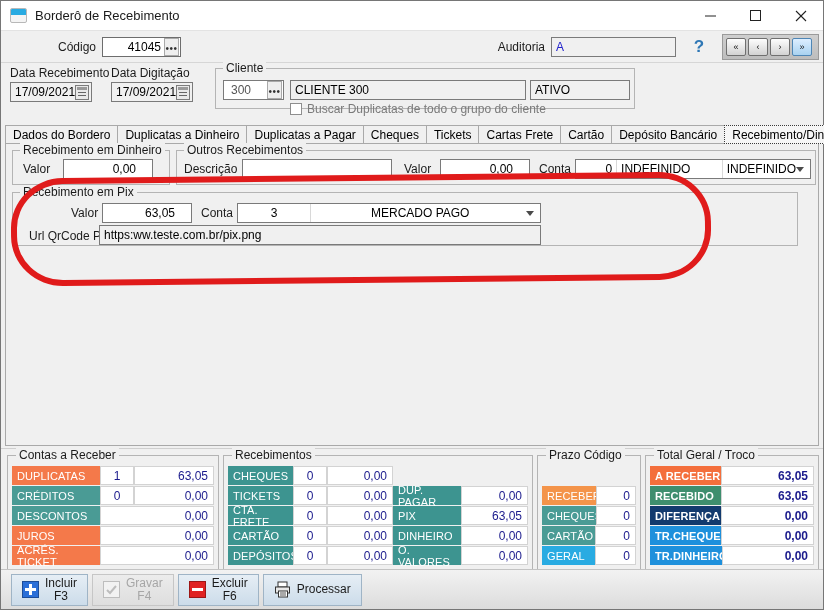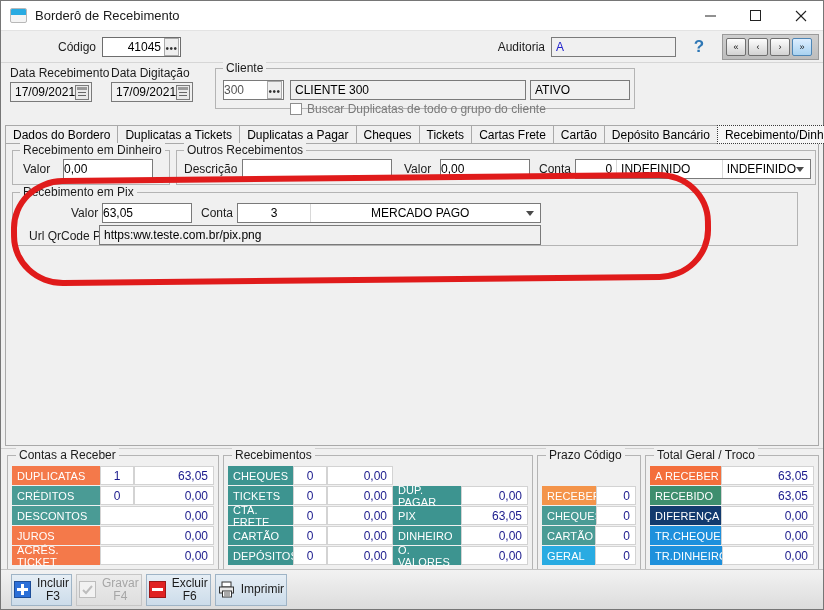--- a/index.html
+++ b/index.html
@@ -106,21 +106,21 @@
   .groupbox > .gb-title {
     position:absolute; top:-8px; left:7px; background:#f0f0f0; padding:0 3px;
     font-size:12px; color:#1b1b1b; white-space:nowrap;
   }
 
   .sm-box {
     background:#fff; border:1px solid #7a7a7a; height:20px;
     display:flex; align-items:center;
   }
   .sm-box.grey { background:#f0f0f0; }
-  .txt-right { padding-right:4px; }
+  .txt-right { text-align:right; padding-right:16px; }
   .txt-left { padding-left:4px; }
   .val { flex:1; font-size:12px; }
 
   .chk {
     width:12px; height:12px; border:1px solid #8e8e8e; background:#fff; display:inline-block;
     vertical-align:-2px;
   }
 
   
   .tabbar {
@@ -183,21 +183,21 @@
   }
   .cell-blank { background:transparent; }
 
   
   .footer {
     position:absolute; left:0; right:0; bottom:0; height:40px;
     background:linear-gradient(#f2f2f2,#dcdcdc); border-top:1px solid #c3c3c3;
     display:flex; align-items:center; padding-left:10px; gap:4px;
   }
   .tbtn {
-    height:32px; display:flex; align-items:center; gap:6px; padding:0 2px;
+    height:32px; display:flex; align-items:center; gap:6px; padding:0 10px;
     border:1px solid #9fb4c6; background:linear-gradient(#e6eef5,#ccdcea);
     font-size:12px; color:#1b1b1b;
   }
   .tbtn.disabled { border-color:#c6c6c6; background:linear-gradient(#ececec,#dedede); color:#a6a6a6; }
   .tbtn .lines { display:flex; flex-direction:column; line-height:13px; }
   .tbtn .l1 { font-size:12px; }
   .tbtn .l2 { font-size:12px; text-align:center; }
 
   .ico { width:17px; height:17px; display:block; }
 
@@ -295,21 +295,21 @@
 
       <div style="position:absolute; left:74px; top:33px; display:flex; align-items:center; gap:5px;">
         <span class="chk"></span>
         <span style="color:#7a7a7a; font-size:12px;">Buscar Duplicatas de todo o grupo do cliente</span>
       </div>
     </div>
   </div>
 
   <div class="tabbar" style="top:122px;">
     <div class="tab">Dados do Bordero</div>
-    <div class="tab">Duplicatas a Tickets</div>
+    <div class="tab">Duplicatas a Dinheiro</div>
     <div class="tab">Duplicatas a Pagar</div>
     <div class="tab">Cheques</div>
     <div class="tab">Tickets</div>
     <div class="tab">Cartas Frete</div>
     <div class="tab">Cartão</div>
     <div class="tab">Depósito Bancário</div>
     <div class="tab selected">Recebimento/Dinheiro</div>
 
   </div>
 
@@ -460,21 +460,21 @@
         </div>
         <div class="row">
           <div class="cell-lbl" style="width:54px; background:#29abe2;">GERAL</div>
           <div class="cell-num" style="width:42px;">0</div>
         </div>
       </div>
     </div>
 
     <div class="panel" style="left:644px; width:174px; height:115px;">
       <span class="gb-title">Total Geral / Troco</span>
-      <div style="padding:10px 4px 0 4px;">
+      <div style="padding:10px 4px 0 4px;font-weight:bold;">
         <div class="row">
           <div class="cell-lbl" style="width:72px; background:#f46f3c;">A RECEBER</div>
           <div class="cell-num" style="width:94px;">63,05</div>
         </div>
         <div class="row">
           <div class="cell-lbl" style="width:72px; background:#3e8e6e;">RECEBIDO</div>
           <div class="cell-num" style="width:94px;">63,05</div>
         </div>
         <div class="row">
           <div class="cell-lbl" style="width:72px; background:#123a6e;">DIFERENÇA</div>
@@ -539,18 +539,18 @@
       <span class="ico">
         <svg width="18" height="17" viewBox="0 0 18 17">
           <rect x="4" y="1" width="9" height="5" fill="#fff" stroke="#333"></rect>
           <rect x="1.5" y="6" width="14" height="6" fill="#e8e8e8" stroke="#333"></rect>
           <rect x="4.5" y="10" width="9" height="6" fill="#fff" stroke="#333"></rect>
           <line x1="6" y1="12" x2="12" y2="12" stroke="#555"></line>
           <line x1="6" y1="14" x2="12" y2="14" stroke="#555"></line>
         </svg>
       </span>
       <span class="lines">
-        <span class="l1">Imprimir</span>
+        <span class="l1">Processar</span>
       </span>
     </div>
   </div>
 
 </div>
 
 </body></html>

